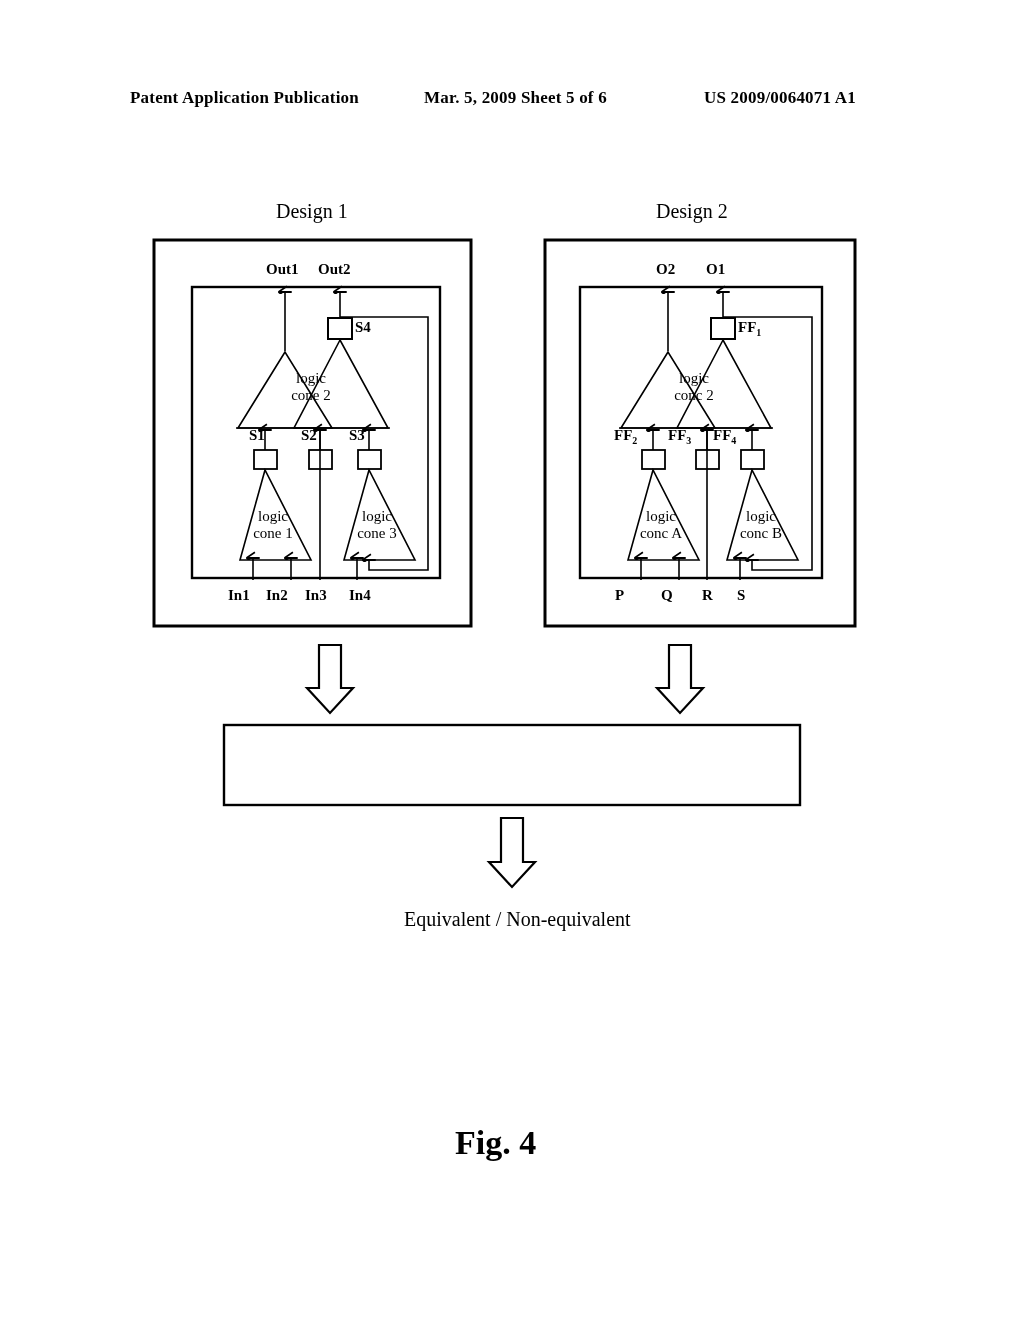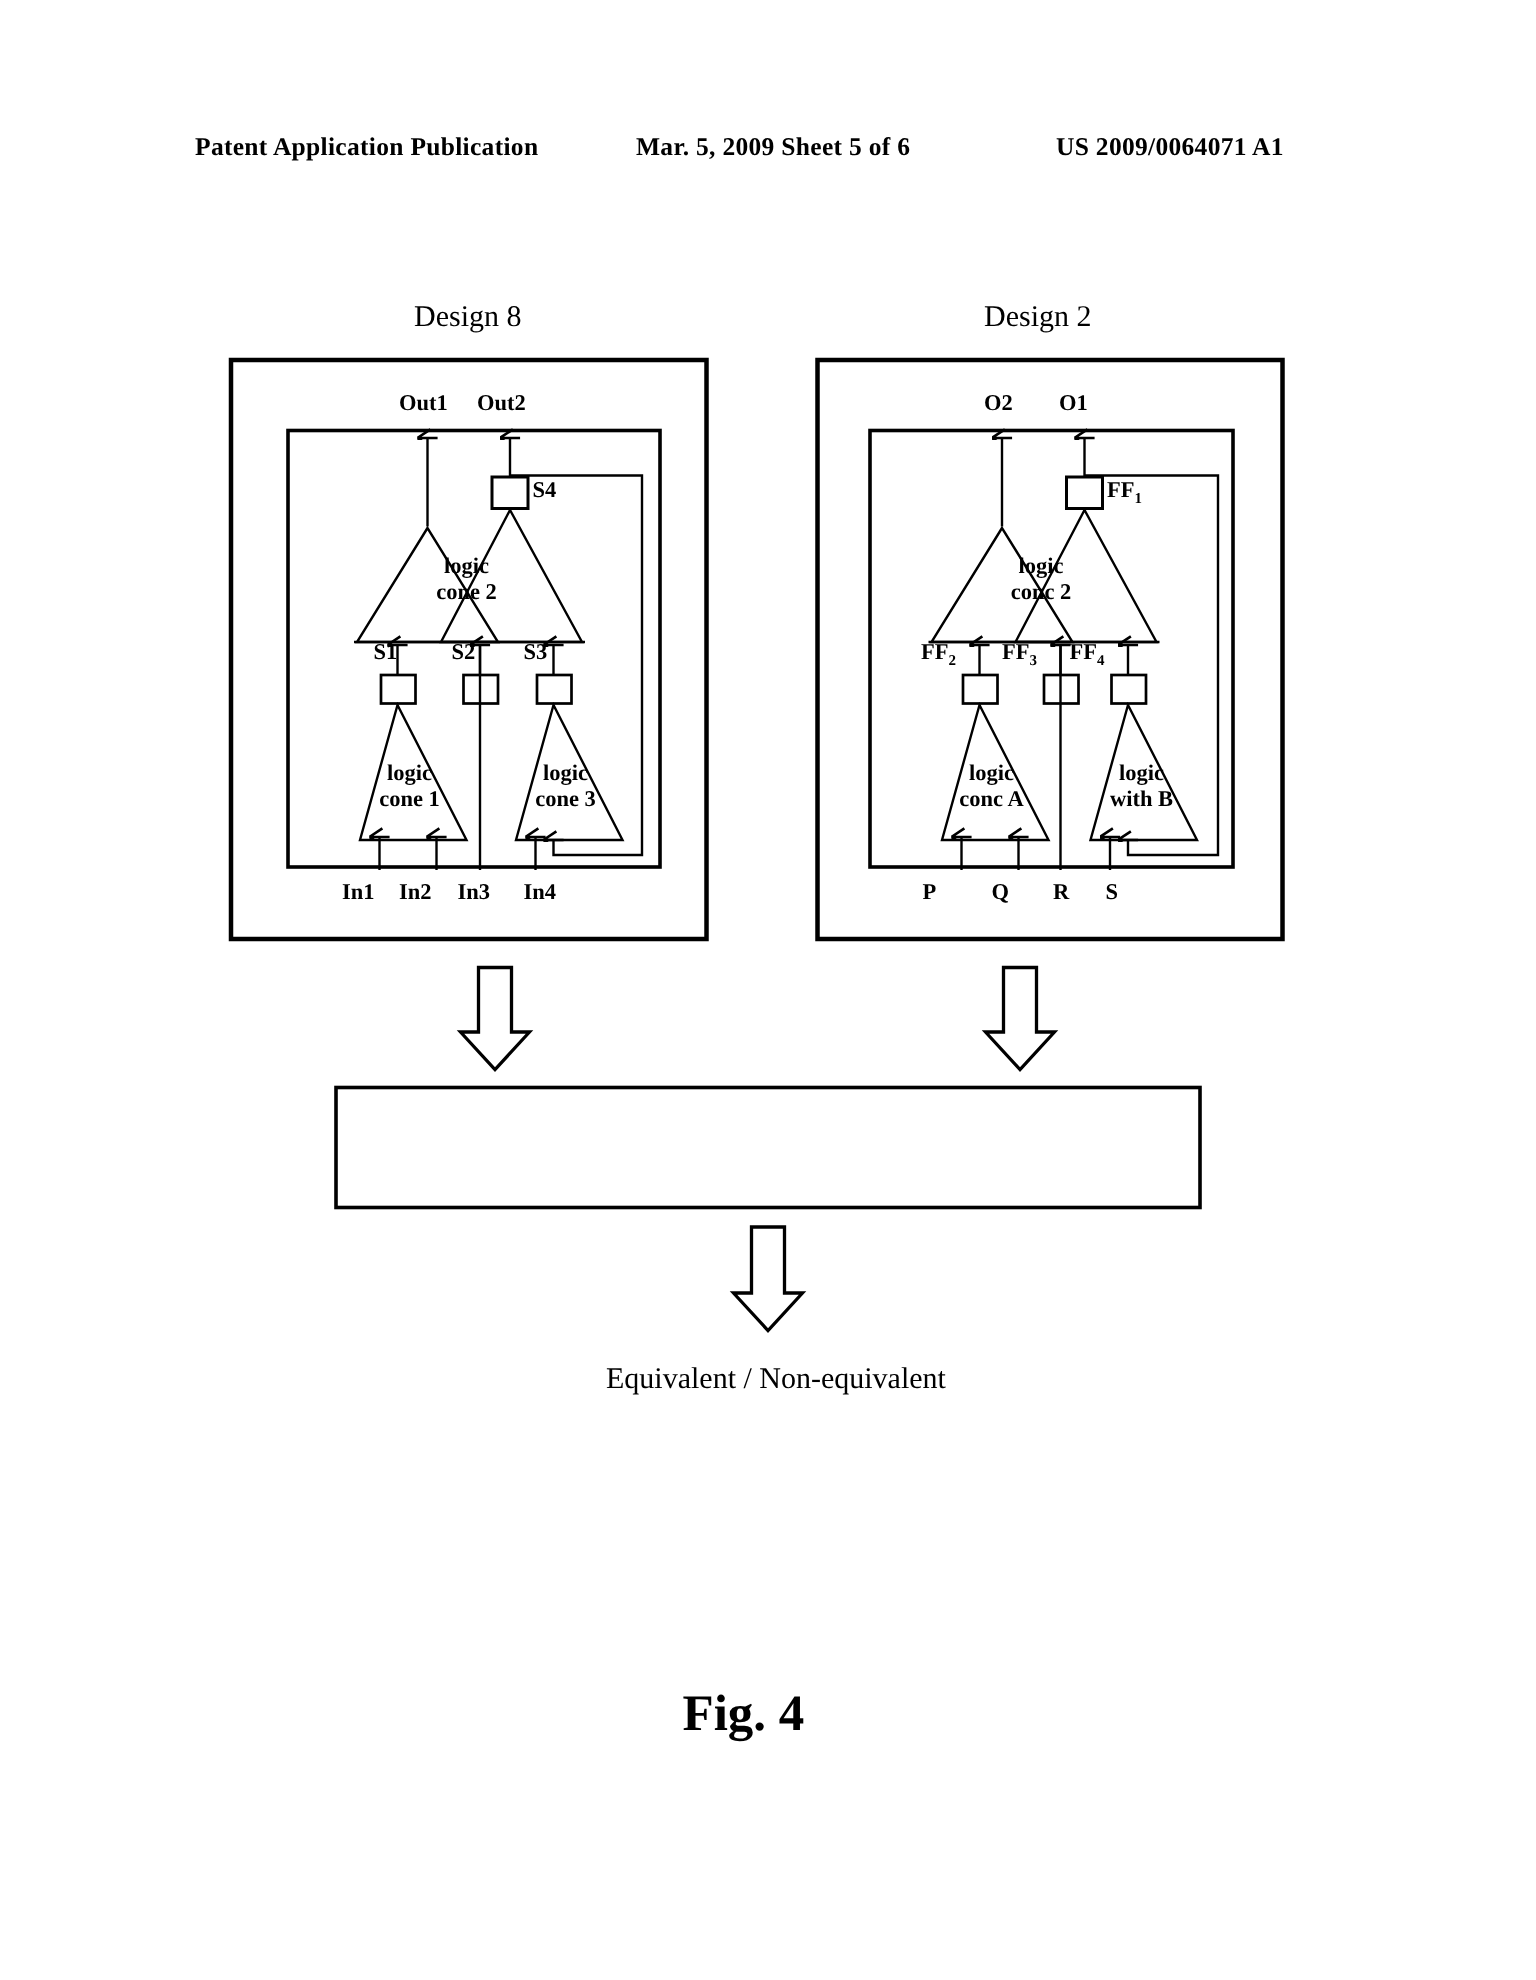--- a/index.html
+++ b/index.html
@@ -40,21 +40,21 @@
   
   .ftext{
     position:absolute;white-space:nowrap;
     font-family:"Liberation Serif", serif;
     font-weight:bold;font-size:15px;line-height:1;
   }
   .ftext sub{font-size:10px;}
   .conelbl{
     position:absolute;white-space:nowrap;text-align:center;
     font-family:"Liberation Serif", serif;
-    font-weight:bold;font-size:15px;line-height:17px;
+    font-weight:normal;font-size:15px;line-height:17px;
   }
   .eqtext{
     position:absolute;white-space:nowrap;
     font-family:"Liberation Serif", serif;
     font-weight:normal;font-size:20px;
   }
   .captionbig{
     position:absolute;white-space:nowrap;
     font-family:"Liberation Serif", serif;
     font-weight:bold;font-size:34px;
@@ -69,21 +69,21 @@
 <body>
 
 <div id="page">
 
   <div class="hdr">
     <span class="hdr-left">Patent Application Publication</span>
     <span class="hdr-mid">Mar. 5, 2009  Sheet 5 of 6</span>
     <span class="hdr-right">US 2009/0064071 A1</span>
   </div>
 
-  <div class="dtitle" id="design1-title">Design 8</div>
+  <div class="dtitle" id="design1-title">Design 1</div>
   <div class="dtitle" id="design2-title">Design 2</div>
 
   <svg id="fig" viewBox="0 0 1024 1320">
     <defs>
       <marker id="ah" markerWidth="10" markerHeight="10" refX="1" refY="4.2" orient="auto" markerUnits="strokeWidth">
         <path d="M1,8.4 L1,0 M1,0 L-2.6,5.4 M1,0 L4.6,5.4" fill="none" stroke="#000" stroke-width="1.1"></path>
       </marker>
       <marker id="ahs" markerWidth="10" markerHeight="10" refX="1" refY="4.2" orient="auto" markerUnits="strokeWidth">
         <path d="M1,0 L-2.2,5 M1,0 L4.2,5" fill="none" stroke="#000" stroke-width="1.1"></path>
       </marker>
@@ -232,21 +232,21 @@
   <div class="conelbl" style="left:630px;top:508px;width:62px;">
     <span>logic</span><br>
     <span>conc A</span>
   </div>
   <div class="conelbl" style="left:664px;top:370px;width:60px;">
     <span>logic</span><br>
     <span>conc 2</span>
   </div>
   <div class="conelbl" style="left:730px;top:508px;width:62px;">
     <span>logic</span><br>
-    <span>with B</span>
+    <span>conc B</span>
   </div>
 
   <div class="ftext" style="left:615px;top:588px;">P</div>
   <div class="ftext" style="left:661px;top:588px;">Q</div>
   <div class="ftext" style="left:702px;top:588px;">R</div>
   <div class="ftext" style="left:737px;top:588px;">S</div>
 
   <div class="eqtext" style="left:404px;top:908px;">Equivalent / Non-equivalent</div>
 
   <div class="captionbig" style="left:455px;top:1110px;margin-top:14px;">Fig. 4</div>

